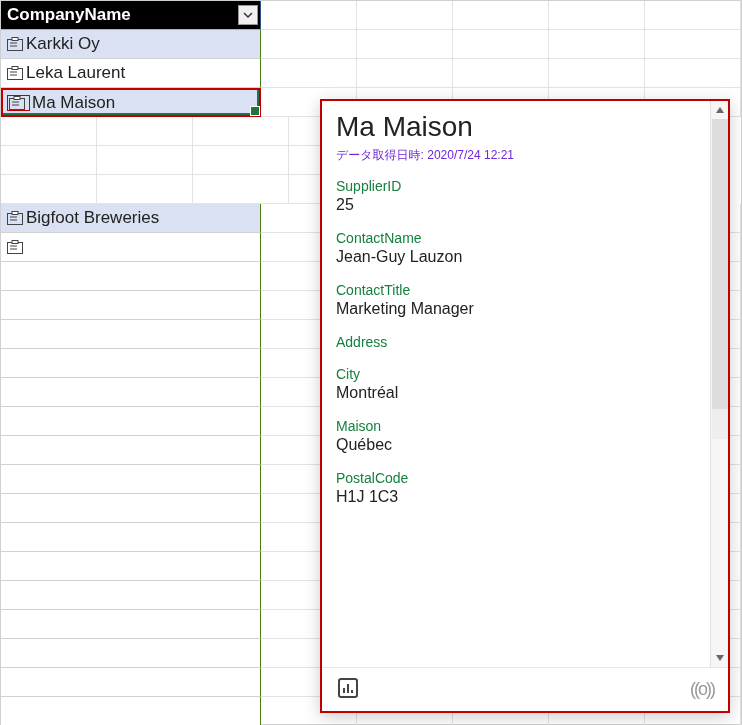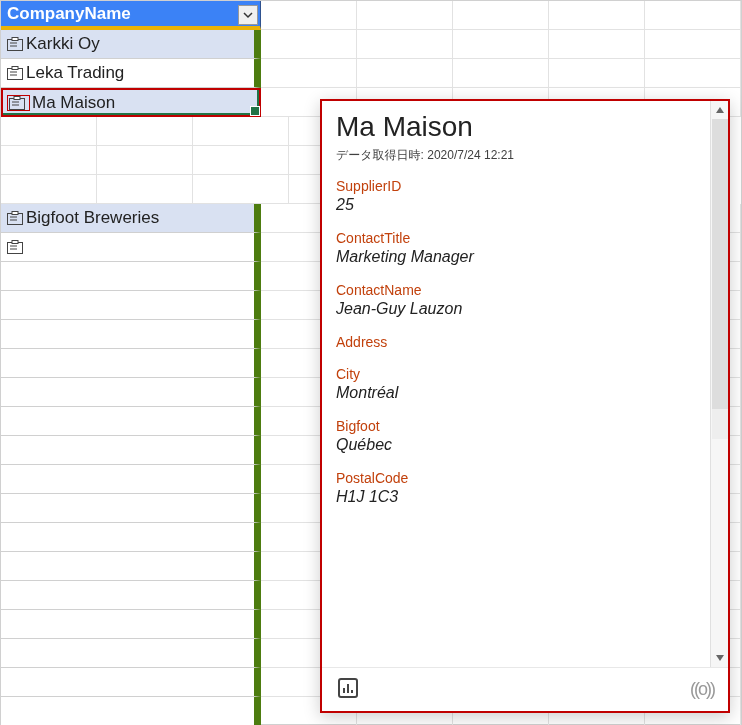--- a/index.html
+++ b/index.html
@@ -18,43 +18,43 @@
     width: 742px;
     height: 725px;
     border: 1px solid #d0d0d0;
   }
   .row {
     display: flex;
     height: 29px;
   }
   .col-a {
     width: 315px;
-    border-right: 7px solid #4d7c0f;
+    border-right: 1px solid #4d7c0f;
     border-bottom: 1px solid #d0d0d0;
     display: flex;
     align-items: center;
     padding: 0 6px;
     font-size: 17px;
     color: #222;
     position: relative;
   }
   .col-rest {
     flex: 1;
     display: flex;
   }
   .col-rest .cell {
     width: 96px;
     border-right: 1px solid #e2e2e2;
     border-bottom: 1px solid #e2e2e2;
   }
   .header-row .col-a {
-    background: #3b82f6;
+    background: #000000;
     color: #fff;
     font-weight: 600;
-    border-bottom: 4px solid #eab308;
+    border-bottom: 1px solid #eab308;
     border-right: 1px solid #2f528f;
   }
   .header-row .col-a .filter-btn {
     position: absolute;
     right: 2px;
     top: 4px;
     width: 20px;
     height: 20px;
     background: #f0f0f0;
     border: 1px solid #999;
@@ -118,33 +118,32 @@
     flex: 1;
   }
   .card-title {
     font-size: 28px;
     font-weight: 400;
     color: #222;
     margin: 2px 0 4px 0;
   }
   .card-meta {
     font-size: 12px;
-    color: #404040;
+    color: #6d28d9;
     margin-bottom: 14px;
   }
   .field { margin-bottom: 16px; }
   .field-label {
     font-size: 14px;
-    color: #c2410c;
+    color: #15803d;
     margin-bottom: 2px;
   }
   .field-value {
     font-size: 16px;
     color: #222;
-    font-style: italic;
   }
   .scrollbar {
     width: 18px;
     background: #f6f6f6;
     border-left: 1px solid #e0e0e0;
     display: flex;
     flex-direction: column;
     align-items: center;
   }
   .scroll-btn {
@@ -227,21 +226,21 @@
         </div>
       </div>
       <div class="row data-row">
         <div class="col-a">
           <svg class="cardicon" viewBox="0 0 16 14">
             <rect x="0.5" y="2.5" width="15" height="11" fill="none" stroke="#444"></rect>
             <rect x="5" y="0.5" width="6" height="3" fill="#fff" stroke="#444"></rect>
             <line x1="3" y1="6" x2="10" y2="6" stroke="#444"></line>
             <line x1="3" y1="9" x2="10" y2="9" stroke="#444"></line>
           </svg>
-          <span>Leka Trading</span>
+          <span>Leka Laurent</span>
         </div>
         <div class="col-rest">
           <div class="cell"></div>
           <div class="cell"></div>
           <div class="cell"></div>
           <div class="cell"></div>
           <div class="cell"></div>
         </div>
       </div>
       <div class="row data-row alt0 selected-row">
@@ -499,36 +498,36 @@
         <span>データ取得日時:</span>
         <span> </span>
         <span>2020/7/24 12:21</span>
       </div>
       <div id="fields-container">
           <div class="field">
             <div class="field-label">SupplierID</div>
             <div class="field-value">25</div>
           </div>
           <div class="field">
+            <div class="field-label">ContactName</div>
+            <div class="field-value">Jean-Guy Lauzon</div>
+          </div>
+          <div class="field">
             <div class="field-label">ContactTitle</div>
             <div class="field-value">Marketing Manager</div>
           </div>
           <div class="field">
-            <div class="field-label">ContactName</div>
-            <div class="field-value">Jean-Guy Lauzon</div>
-          </div>
-          <div class="field">
             <div class="field-label">Address</div>
           </div>
           <div class="field">
             <div class="field-label">City</div>
             <div class="field-value">Montréal</div>
           </div>
           <div class="field">
-            <div class="field-label">Bigfoot</div>
+            <div class="field-label">Maison</div>
             <div class="field-value">Québec</div>
           </div>
           <div class="field">
             <div class="field-label">PostalCode</div>
             <div class="field-value">H1J 1C3</div>
           </div>
         </div>
     </div>
     <div class="scrollbar">
       <div class="scroll-btn">

